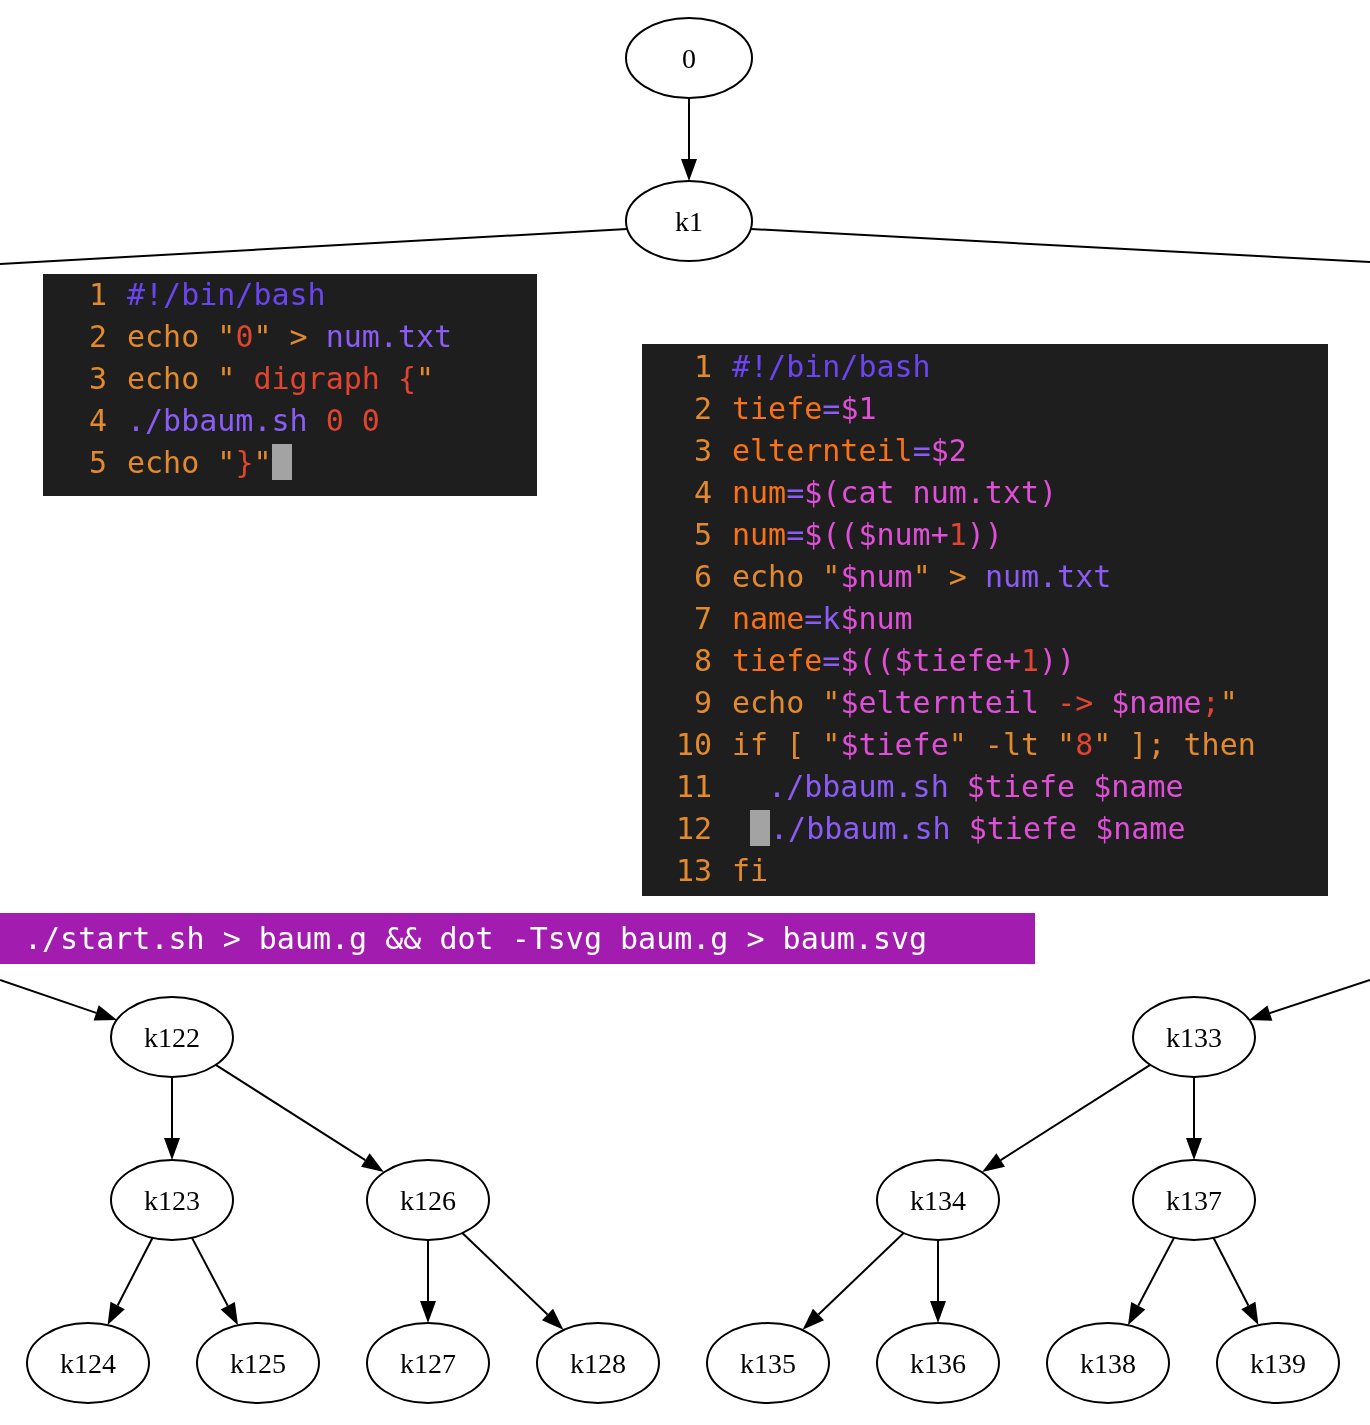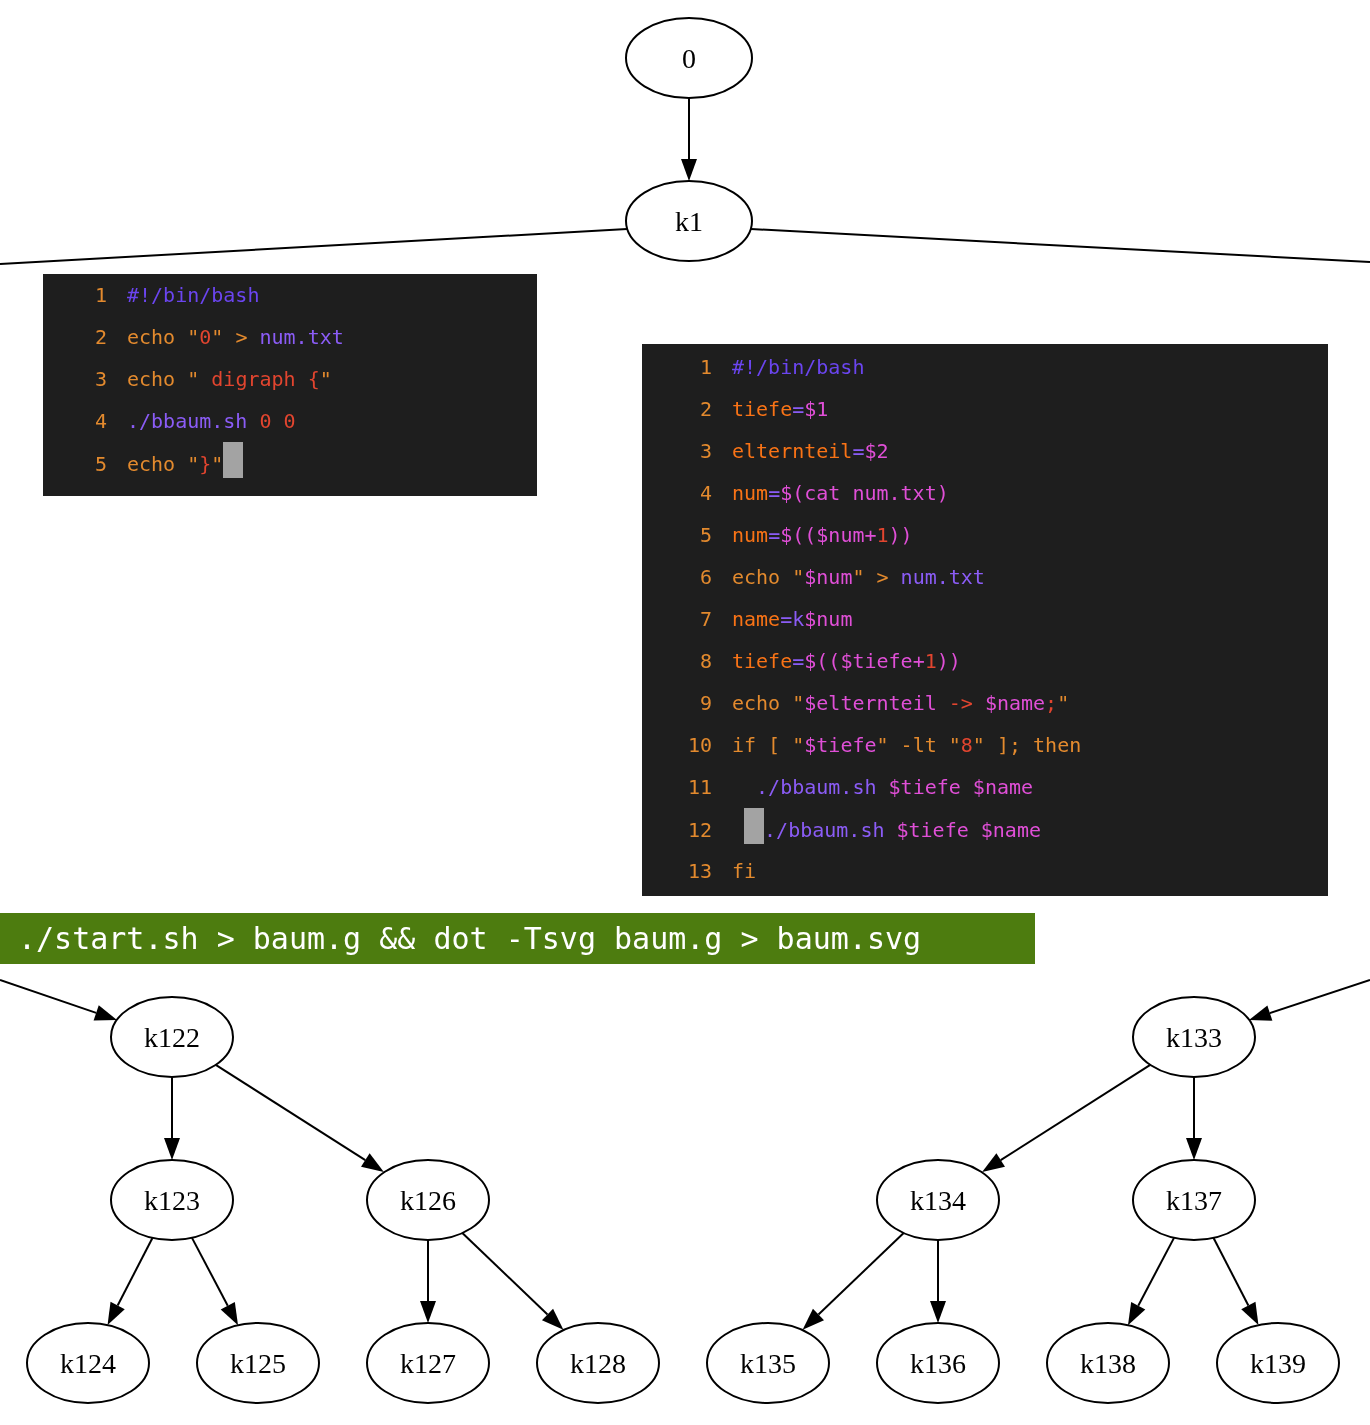--- a/index.html
+++ b/index.html
@@ -1,22 +1,22 @@
 <!DOCTYPE html>
 <html><head>
 <meta charset="utf-8">
 <style>
   html, body { margin:0; padding:0; background:#ffffff; }
   body { width:1370px; height:1425px; position:relative; overflow:hidden; }
   #graph { position:absolute; left:0; top:0; width:1370px; height:1425px; }
   .node-label { font-family:"Liberation Serif", "DejaVu Serif", serif; font-size:28px; fill:#000; }
-  .code-box { position:absolute; background:#1e1e1e; font-family:"DejaVu Sans Mono", "Liberation Mono", monospace; font-size:20px; line-height:42px; white-space:pre; color:#ffffff; }
+  .code-box { position:absolute; background:#1e1e1e; font-family:"DejaVu Sans Mono", "Liberation Mono", monospace; font-size:30px; line-height:42px; white-space:pre; color:#ffffff; }
   #code-start { left:43px; top:274px; width:494px; height:222px; padding-top:0; }
   #code-bbaum { left:642px; top:344px; width:686px; height:552px; }
-  #command-bar { position:absolute; left:0; top:913px; width:1035px; height:51px; background:#4d7c0f; font-family:"DejaVu Sans Mono", "Liberation Mono", monospace; font-size:30px; line-height:51px; color:#ffffff; white-space:pre; padding-left:18px; box-sizing:border-box; }
+  #command-bar { position:absolute; left:0; top:913px; width:1035px; height:51px; background:#a21caf; font-family:"DejaVu Sans Mono", "Liberation Mono", monospace; font-size:30px; line-height:51px; color:#ffffff; white-space:pre; padding-left:24px; box-sizing:border-box; }
   .code-line { display:block; height:42px; }
   .ln { color:#e38a2e; display:inline-block; text-align:right; }
   #code-start .ln { width:64px; margin-right:20px; }
   #code-bbaum .ln { width:70px; margin-right:20px; }
   #code-start .lines { padding-top:0; margin-top:0; position:absolute; top:0; left:0; }
   #code-bbaum .lines { position:absolute; top:2px; left:0; }
   .t-shebang { color:#6b45f0; }
   .t-keyword { color:#e38a2e;margin-top:27px; }
   .t-string { color:#e2452f; }
   .t-var { color:#f97316; }

